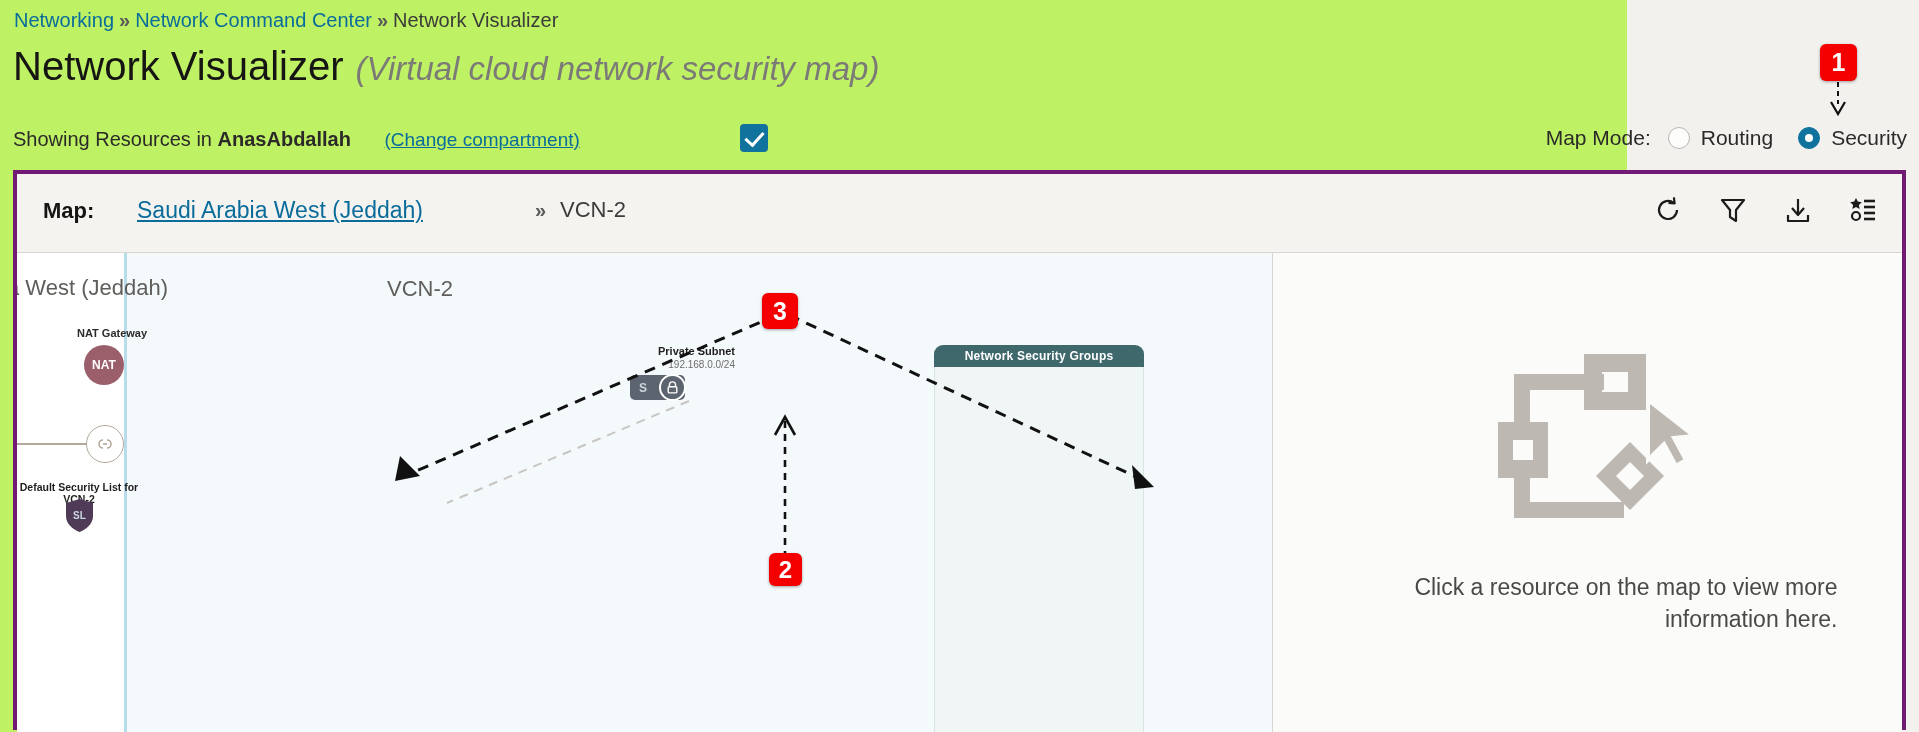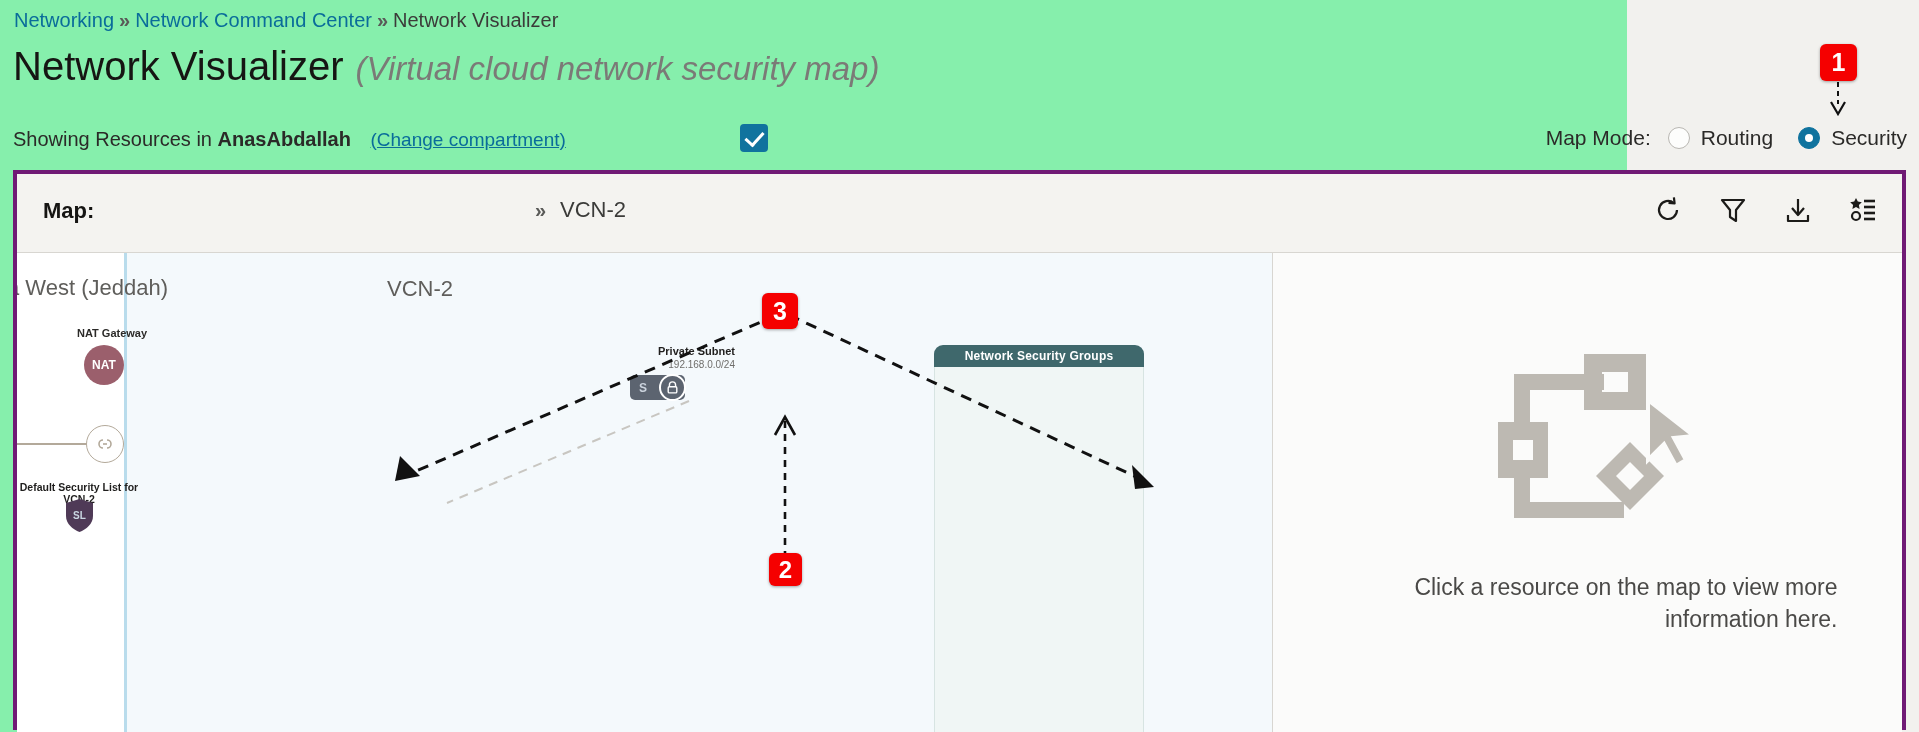--- a/index.html
+++ b/index.html
@@ -2,38 +2,38 @@
 <html><head>
 <meta charset="utf-8">
 <style>
   html,body{margin:0;padding:0;}
   body{
     width:1919px;height:732px;overflow:hidden;
     font-family:"Liberation Sans", sans-serif;
     background:#f2f1ee;
     color:#161513;
   }
-  .page{position:relative;width:1627px;height:732px;background:#86efac;}
+  .page{position:relative;width:1627px;height:732px;background:#bef264;}
 
   
   .breadcrumb{position:absolute;left:14px;top:7px;font-size:20px;line-height:26px;white-space:nowrap;}
   .breadcrumb a{color:#0a6c9a;text-decoration:none;}
   .breadcrumb .sep{color:#5a5a58;margin:0 5px;font-weight:bold;}
   .breadcrumb .cur{color:#3b3b39;}
 
   
   .title-row{position:absolute;left:13px;top:42px;white-space:nowrap;}
   .title{font-size:40px;line-height:48px;color:#161513;display:inline-block;vertical-align:baseline;}
   .subtitle{font-size:33px;line-height:48px;color:#7b7a77;font-style:italic;display:inline-block;margin-left:12px;vertical-align:baseline;}
 
   
   .ctl-row{position:absolute;left:0;top:118px;width:1919px;height:42px;}
   .showing{position:absolute;left:13px;top:8px;font-size:20px;line-height:26px;white-space:nowrap;color:#2b2a28;}
   .showing b{font-weight:bold;}
-  .chg-link{color:#0a6c9a;text-decoration:underline;margin-left:14px;font-size:19px;}
+  .chg-link{color:#0a6c9a;text-decoration:underline;margin-left:28px;font-size:19px;}
 
   .chk-wrap{position:absolute;left:740px;top:6px;display:flex;align-items:center;gap:14px;}
   .chk{width:28px;height:28px;border-radius:4px;background:#10739e;position:relative;flex:0 0 auto;}
   .chk:after{content:"";position:absolute;left:9px;top:4px;width:8px;height:15px;border:solid #fff;border-width:0 3px 3px 0;transform:rotate(42deg);}
   .chk-label{font-size:21px;color:#2b2a28;white-space:nowrap;}
 
   .mapmode{position:absolute;right:12px;top:8px;display:flex;align-items:center;gap:11px;white-space:nowrap;}
   .mm-label{font-size:21px;color:#2b2a28;font-weight:normal;margin-right:6px;}
   .radio{width:22px;height:22px;border-radius:50%;border:1px solid #b9b7b2;background:#fdfdfc;box-sizing:border-box;flex:0 0 auto;}
   .radio.on{background:#10739e;border-color:#10739e;position:relative;}
@@ -137,20 +137,21 @@
   <div class="badge b1">1</div>
   <svg style="position:absolute;left:1828px;top:82px;width:24px;height:34px;">
     <line x1="10" y1="0" x2="10" y2="22" stroke="#111" stroke-width="2" stroke-dasharray="5,4"></line>
     <path d="M3 20 L10 32 L17 20" fill="none" stroke="#111" stroke-width="2.2"></path>
   </svg>
 
   <div class="card">
 
     <div class="toolbar">
       <span class="map-label">Map:</span>
+      <a class="map-region" href="#">Saudi Arabia West (Jeddah)</a>
       <span class="map-sep">»</span>
       <span class="map-vcn">VCN-2</span>
 
 
       <div class="tools">
         <span class="tool">
           <svg width="30" height="30" viewBox="0 0 30 30">
             <path d="M24 15a9 9 0 1 1-3.2-6.9" fill="none" stroke="#1c1b19" stroke-width="2.2"></path>
             <path d="M15.5 7.8 L21.6 8.3 L20.9 2.4" fill="none" stroke="#1c1b19" stroke-width="2.2" stroke-linejoin="round"></path>
           </svg>

